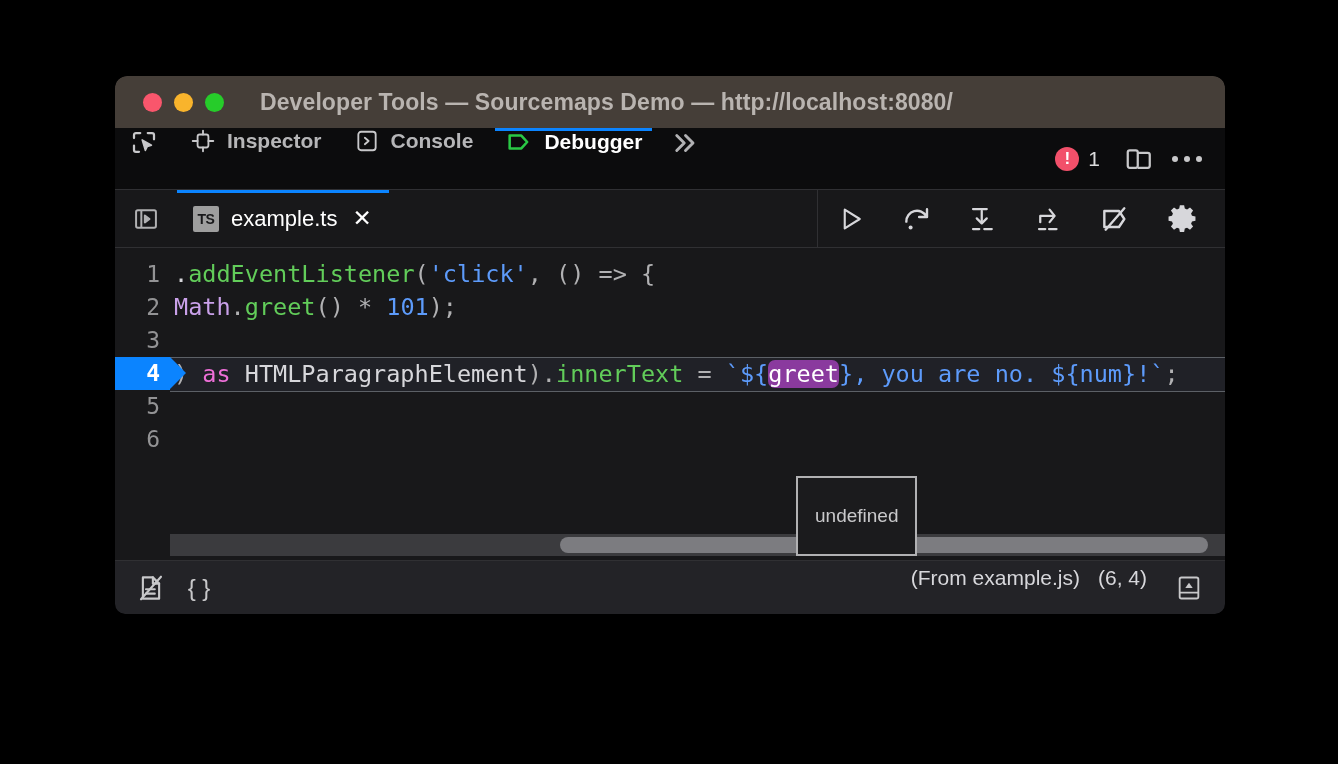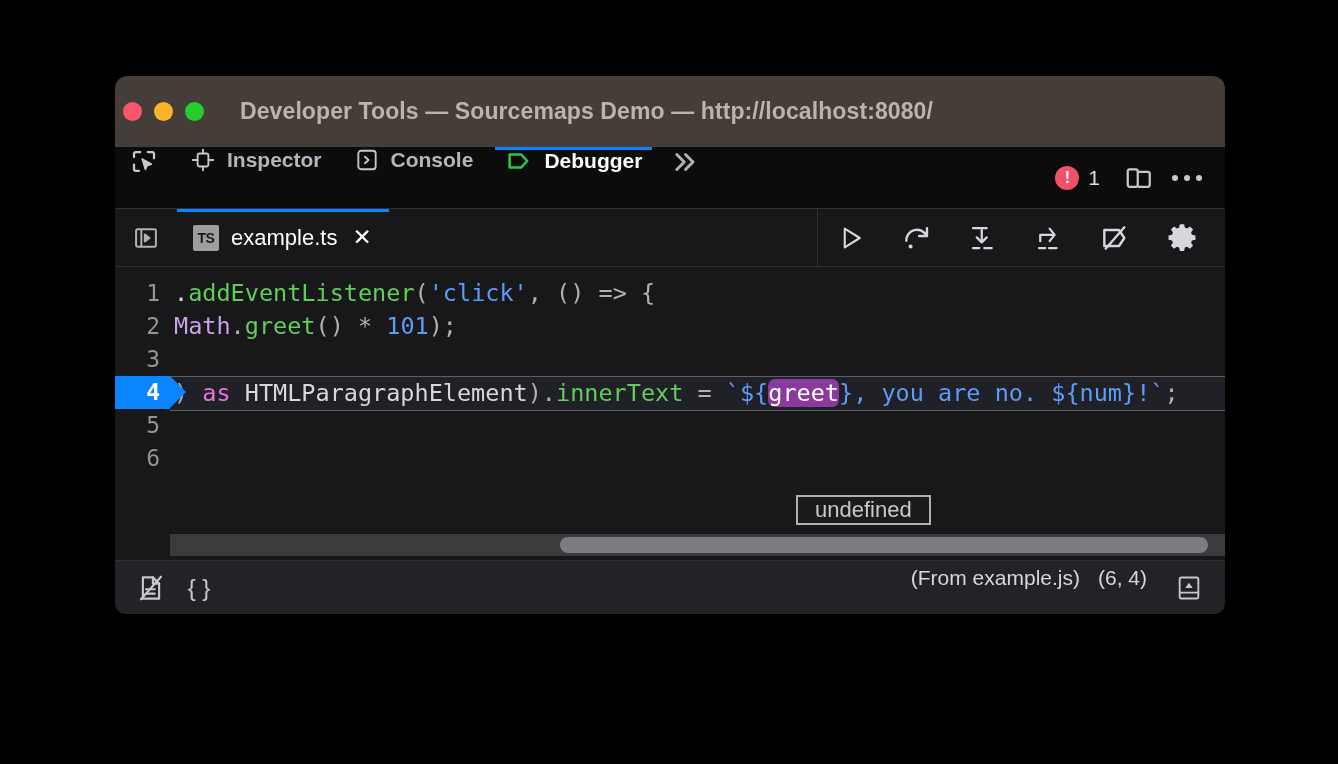--- a/index.html
+++ b/index.html
@@ -32,26 +32,26 @@
     width: 1110px; height: 538px;
     border-radius: 12px 12px 10px 10px;
     overflow: hidden;
     background: #0c0c0d;
     display: flex;
     flex-direction: column;
   }
 
   
   #titlebar {
-    height: 71px;
+    height: 52px;
     background: #453e38;
     display: flex;
     align-items: center;
     flex: 0 0 auto;
-    padding-left: 8px;
+    padding-left: 28px;
     border-radius: 12px 12px 0 0;
   }
   .traffic {
     width: 19px; height: 19px;
     border-radius: 50%;
     margin-right: 12px;
     flex: 0 0 auto;
   }
   .traffic.close  { background: #f9566c; }
   .traffic.min    { background: #f9b42c; }
@@ -249,24 +249,24 @@
   .t-tpl  { color: #5d9bfb; }
   .t-op   { color: #b1b1b3; }
   .sel-var{ background: #8a3a9e; color:#ffffff;border-radius:7px; }
 
   
   #tooltip {
     position: absolute;
     left: 681px; top: 228px;
     background: #1b1b1d;
     border: 2px solid #b1b1b3;
-    padding: 0 17px;
+    padding: 27px 17px;
     color: #c9c9cb;
     font-family: "Liberation Sans", sans-serif;
-    font-size: 22px;
+    font-size: 19px;
     z-index: 8;
     white-space: nowrap;
   }
 
   
   #hscroll {
     position: absolute;
     left: 55px; right: 0; bottom: 4px;
     height: 22px;
     z-index: 6;

